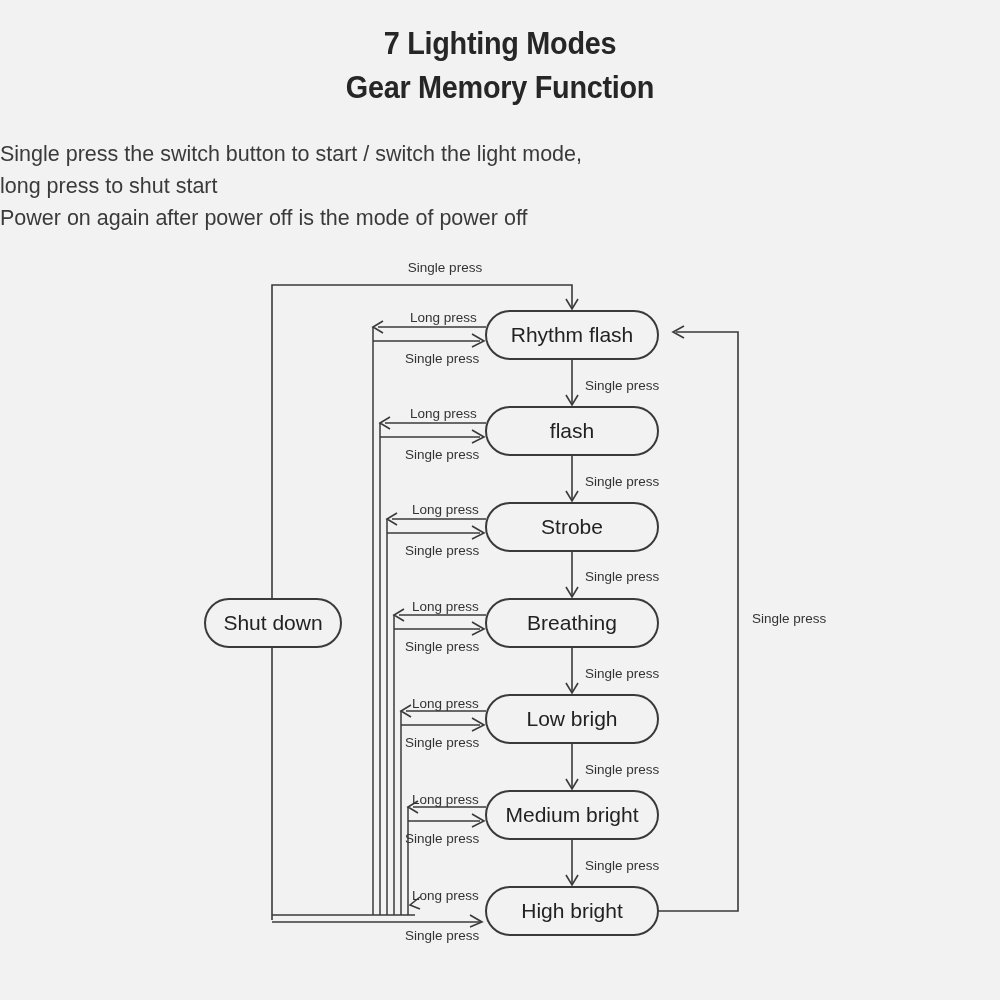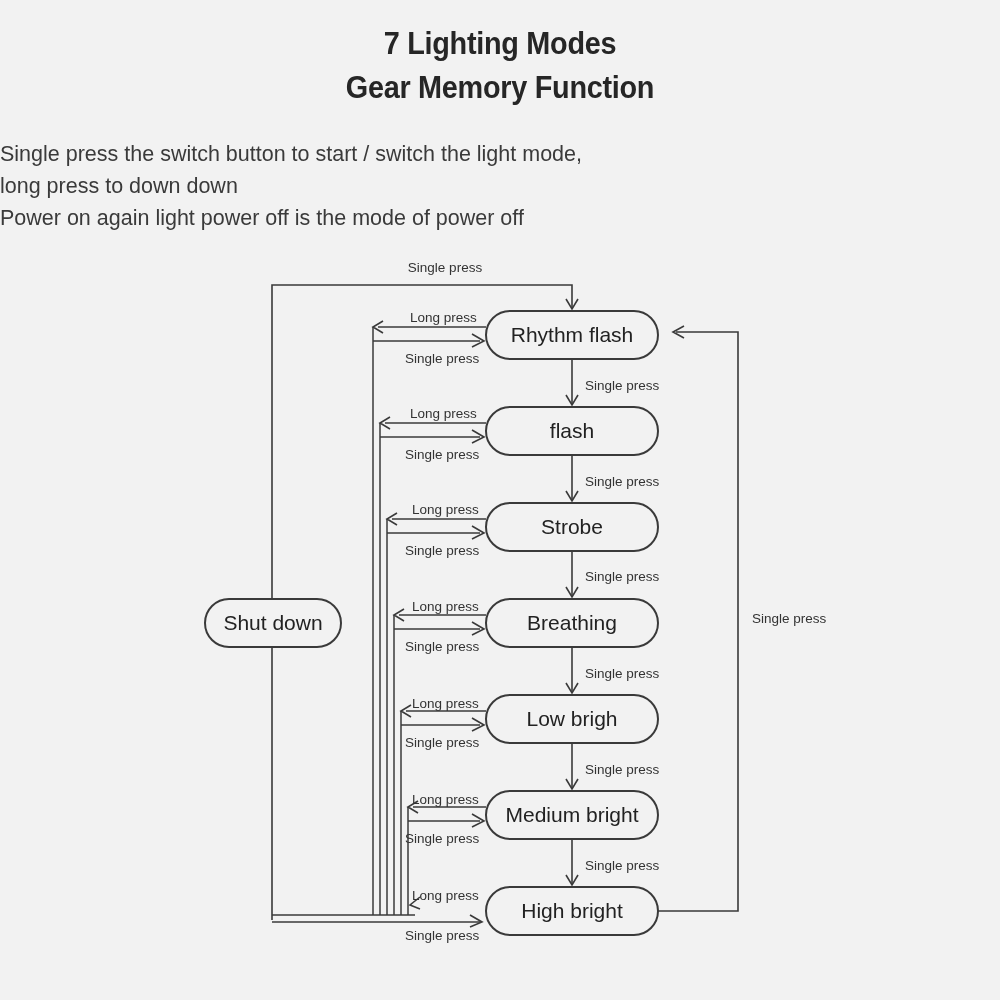--- a/index.html
+++ b/index.html
@@ -76,22 +76,22 @@
 
 <div id="page">
 
   <div class="title-block">
     <div class="title-line">7 Lighting Modes</div>
     <div class="title-line">Gear Memory Function</div>
   </div>
 
   <div class="subtitle-block">
     <div class="subtitle-line">Single press the switch button to start / switch the light mode,</div>
-    <div class="subtitle-line">long press to down down</div>
-    <div class="subtitle-line">Power on again light power off is the mode of power off</div>
+    <div class="subtitle-line">long press to shut start</div>
+    <div class="subtitle-line">Power on again after power off is the mode of power off</div>
   </div>
 
   <svg id="diagram" viewBox="0 0 1000 1000">
 
     <g>
       <path class="wire" d="M 272 920 L 272 285 L 572 285 L 572 308"></path>
       <path class="head" d="M 566 299 L 572 309 L 578 299"></path>
       <text class="edge-label" x="445" y="272" text-anchor="middle">Single press</text>
     </g>
 

